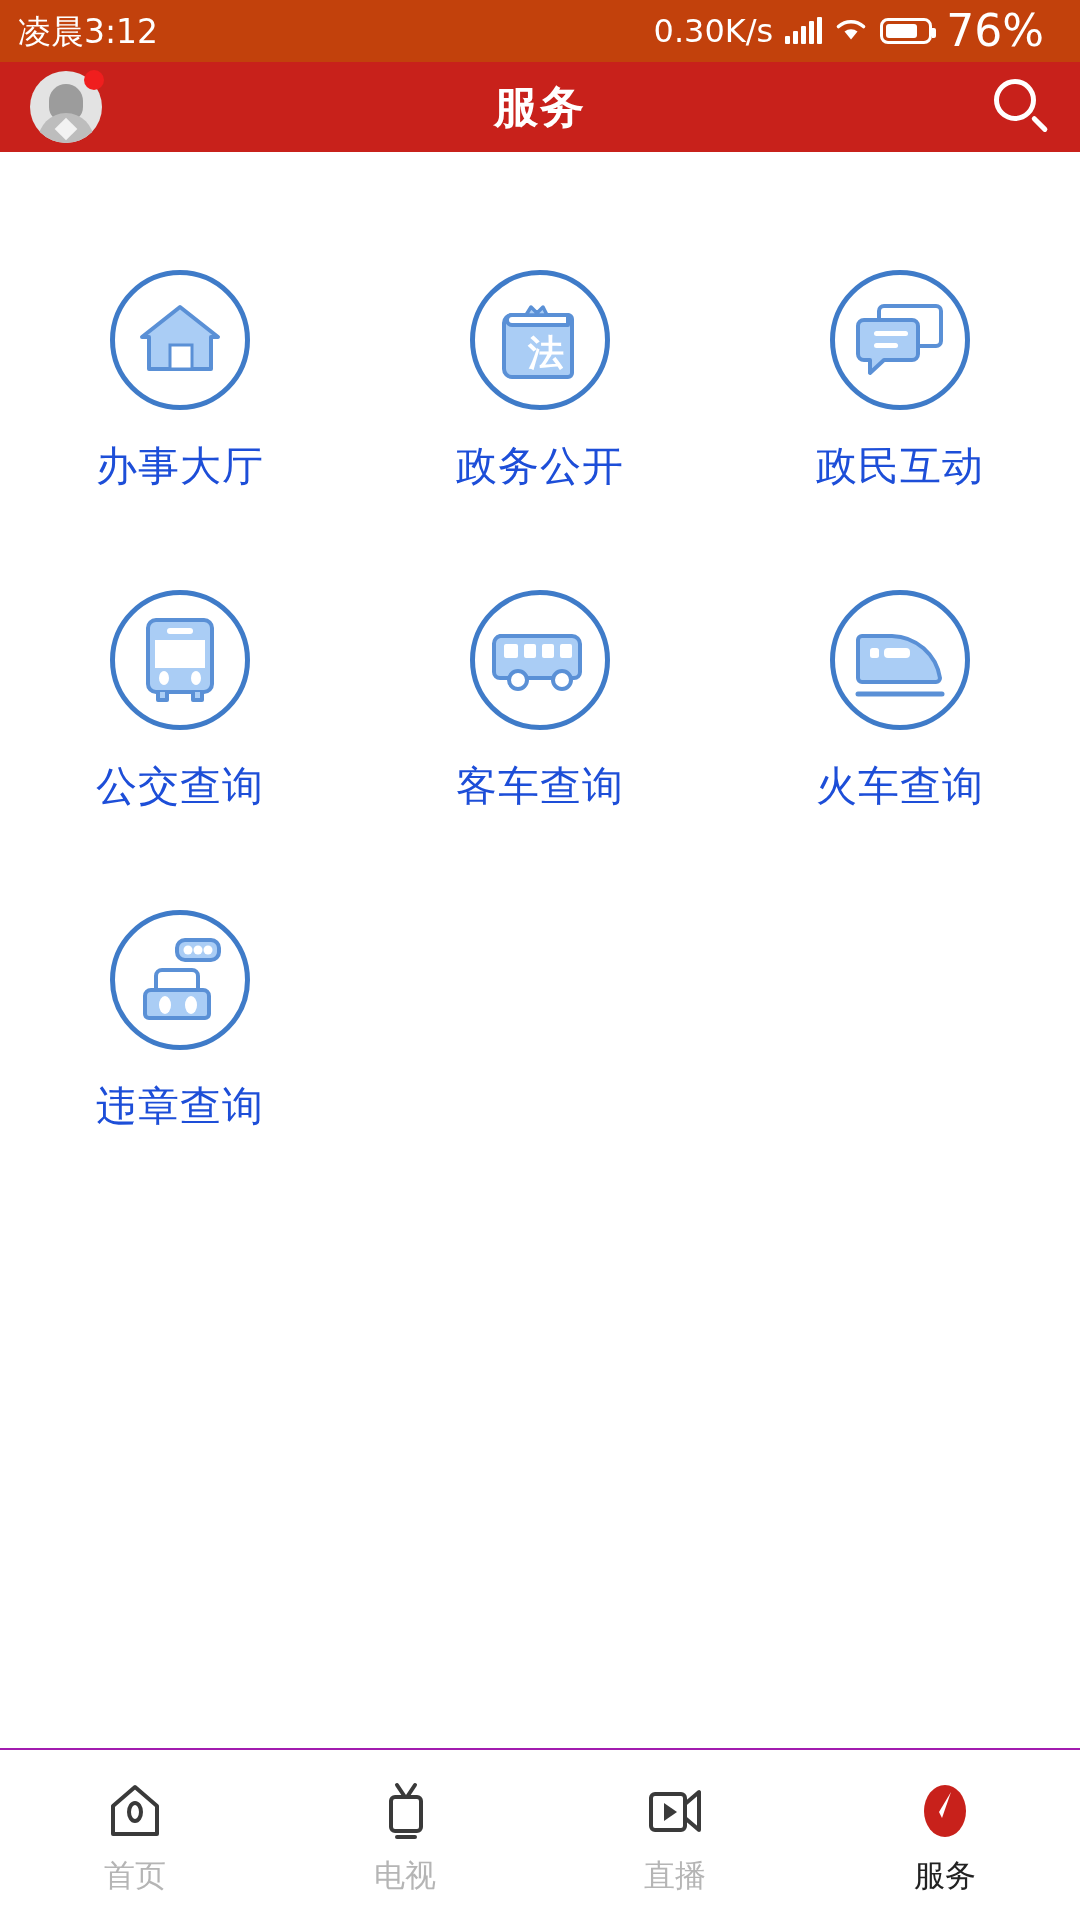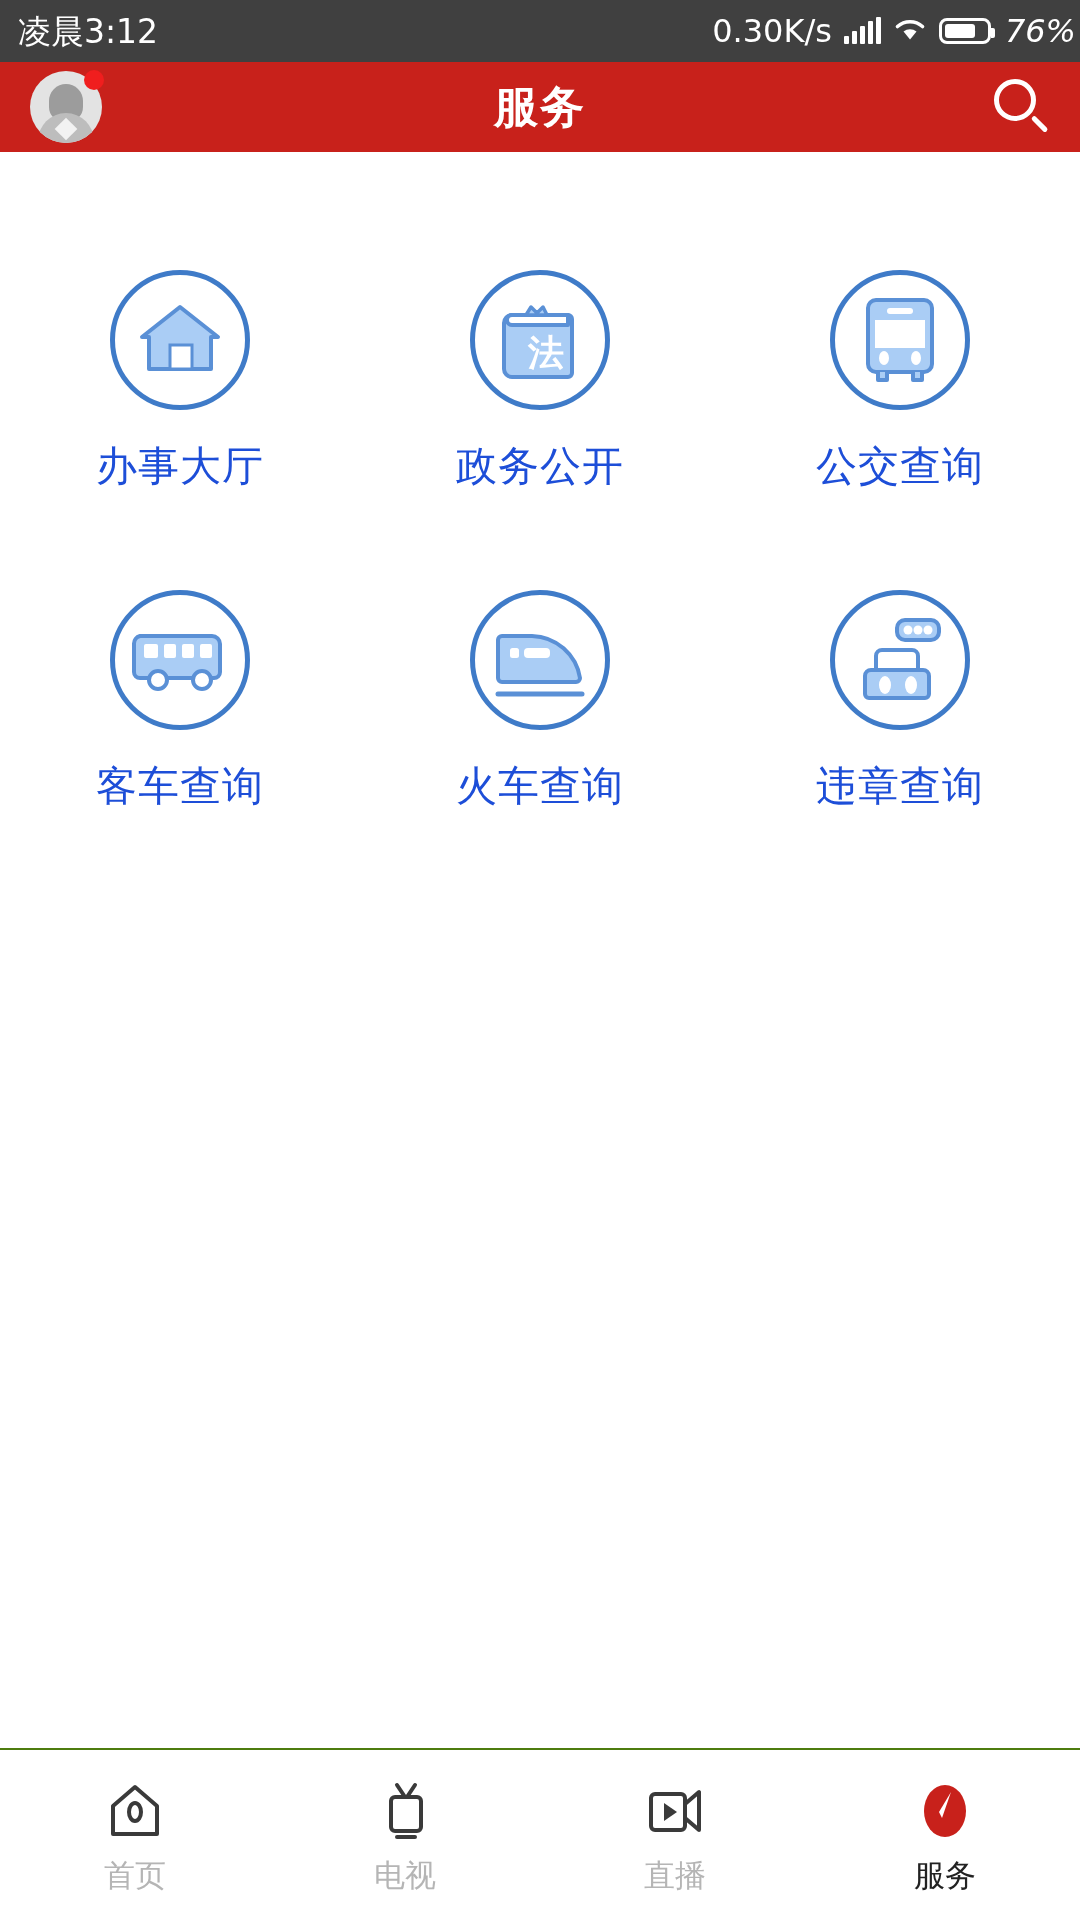--- a/index.html
+++ b/index.html
@@ -7,32 +7,32 @@
   body {
     font-family:"DejaVu Sans","Liberation Sans",sans-serif;
     background:#ffffff;
     overflow:hidden;
     position:relative;
   }
 
   
   .statusbar{
     height:62px;
-    background:#404040;
+    background:#c2410c;
     display:flex;
     align-items:center;
     justify-content:space-between;
-    padding:0 4px 0 18px;
+    padding:0 36px 0 18px;
     color:#ffffff;
     gap:28px;
   }
   .sb-left{ font-size:33px; letter-spacing:0px; font-weight:400; line-height:1; }
   .sb-right{ display:flex; align-items:center; gap:12px; }
   .sb-speed{ font-size:32px; line-height:1; }
-  .sb-pct{ font-size:32px; line-height:1; margin-left:2px;font-style:italic; }
+  .sb-pct{ font-size:44px; line-height:1; margin-left:2px; }
 
   .signal{ display:flex; align-items:flex-end; gap:3px; height:26px; }
   .signal i{ display:block; width:5px; background:#fff; border-radius:1px; }
   .signal i:nth-child(1){height:8px;}
   .signal i:nth-child(2){height:13px;}
   .signal i:nth-child(3){height:18px;}
   .signal i:nth-child(4){height:23px;}
   .signal i:nth-child(5){height:27px;}
 
   .battery{
@@ -106,21 +106,21 @@
   }
   .tile-label{
     margin-top:36px;
     font-size:41px;color:#1d4ed8;letter-spacing:1px;line-height:1;
     font-family:"DejaVu Sans","Liberation Sans",sans-serif;
   }
 
   
   .tabbar{
     position:absolute;left:0;right:0;bottom:0;height:172px;
-    background:#ffffff;border-top:2px solid #4d7c0f;
+    background:#ffffff;border-top:2px solid #a21caf;
     display:flex;align-items:center;
   }
   .tab{ flex:1;display:flex;flex-direction:column;align-items:center;justify-content:center; }
   .tab-icon{ height:62px;display:flex;align-items:center;justify-content:center; }
   .tab-label{ margin-top:18px;font-size:31px;color:#b5b5b5;line-height:1; }
   .tab.active .tab-label{ color:#222222; }
 </style>
 </head>
 <body>
 
@@ -181,20 +181,31 @@
       <svg width="88" height="90" viewBox="0 0 88 90">
         <path d="M16 20 h56 a4 4 0 0 1 4 4 v54 a4 4 0 0 1 -4 4 h-56 a8 8 0 0 1 -8 -8 v-46 a8 8 0 0 1 8 -8 z" fill="#aacdf5" stroke="#5a90d6" stroke-width="4" stroke-linejoin="round"></path>
         <path d="M16 20 h56 v10 h-56 a5 5 0 0 1 0 -10 z" fill="#ffffff" stroke="#5a90d6" stroke-width="4" stroke-linejoin="round"></path>
         <path d="M30 20 l5 -8 l6 6 l6 -6 l4 8 z" fill="#aacdf5" stroke="#5a90d6" stroke-width="3.5" stroke-linejoin="round"></path>
         <text x="50" y="70" text-anchor="middle" font-size="36" font-weight="700" fill="#ffffff" font-family="'DejaVu Sans','Liberation Sans',sans-serif">法</text>
       </svg>
     </div>
     <div class="tile-label">政务公开</div>
   </div>
 
+  <div class="tile">
+    <div class="circle">
+      <svg width="92" height="84" viewBox="0 0 92 84">
+        <path d="M30 8 h52 a5 5 0 0 1 5 5 v30 a5 5 0 0 1 -5 5 h-52 a5 5 0 0 1 -5 -5 v-30 a5 5 0 0 1 5 -5 z" fill="#ffffff" stroke="#5a90d6" stroke-width="4"></path>
+        <path d="M10 22 h48 a6 6 0 0 1 6 6 v28 a6 6 0 0 1 -6 6 h-28 l-14 13 v-13 h-6 a6 6 0 0 1 -6 -6 v-28 a6 6 0 0 1 6 -6 z" fill="#aacdf5" stroke="#5a90d6" stroke-width="4" stroke-linejoin="round"></path>
+        <rect x="20" y="33" width="34" height="5" rx="2.5" fill="#ffffff"></rect>
+        <rect x="20" y="45" width="24" height="5" rx="2.5" fill="#ffffff"></rect>
+      </svg>
+    </div>
+    <div class="tile-label">政民互动</div>
+  </div>
 
 
   <div class="tile">
     <div class="circle">
       <svg width="72" height="92" viewBox="0 0 72 92">
         <path d="M12 6 h48 a8 8 0 0 1 8 8 v56 a8 8 0 0 1 -8 8 h-48 a8 8 0 0 1 -8 -8 v-56 a8 8 0 0 1 8 -8 z" fill="#aacdf5" stroke="#5a90d6" stroke-width="4"></path>
         <rect x="23" y="14" width="26" height="6" rx="3" fill="#ffffff"></rect>
         <rect x="11" y="26" width="50" height="28" fill="#ffffff"></rect>
         <ellipse cx="20" cy="64" rx="5" ry="7" fill="#ffffff"></ellipse>
         <ellipse cx="52" cy="64" rx="5" ry="7" fill="#ffffff"></ellipse>

